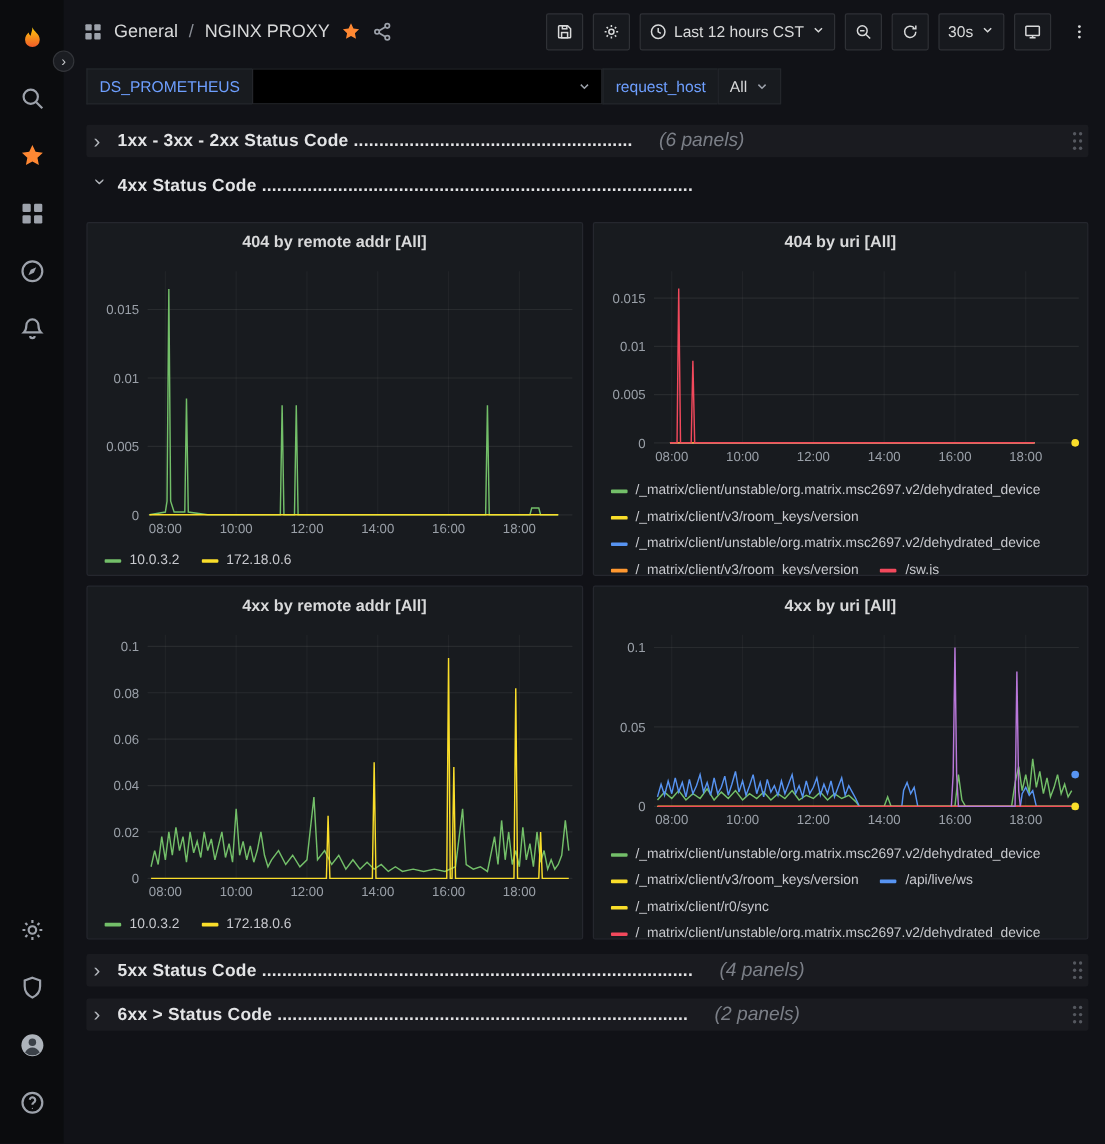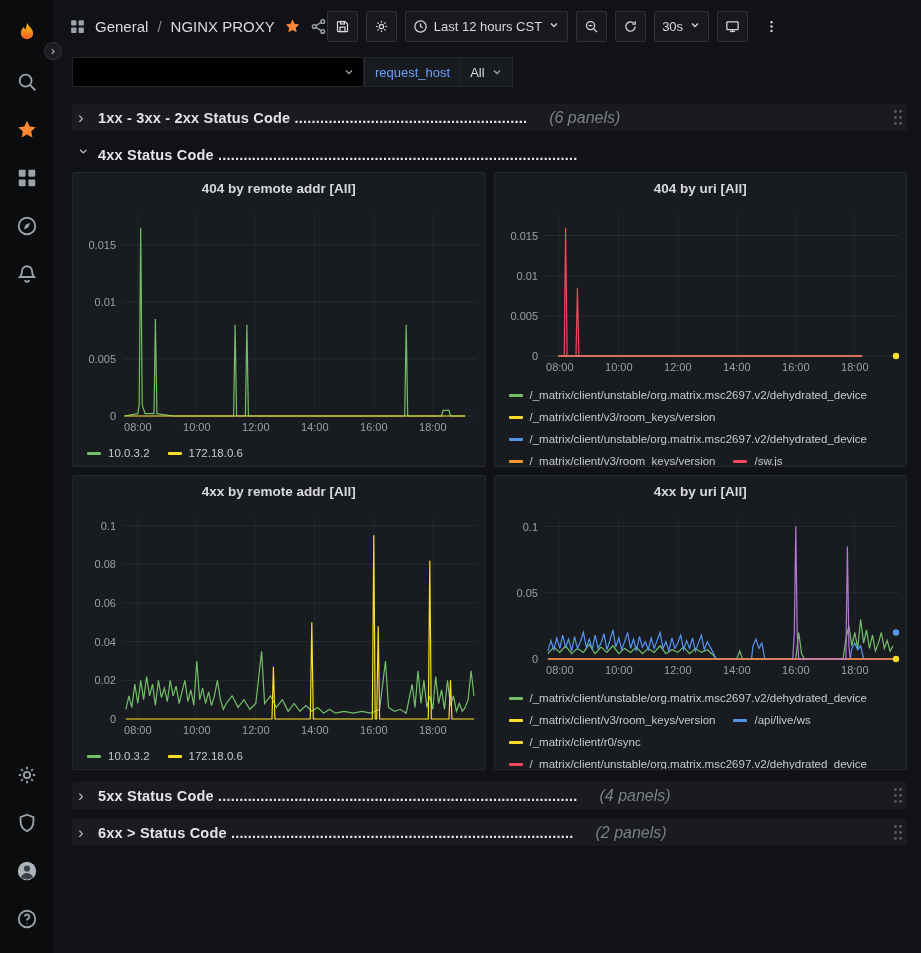--- a/index.html
+++ b/index.html
@@ -30,21 +30,21 @@
     position:absolute; right:-9px; top:42px; width:18px; height:18px;
     background:#1b1d22; border:1px solid #33353a; border-radius:50%;
     color:#c7c9cd; font-size:12px; line-height:16px; text-align:center; cursor:pointer; z-index:9;
   }
 
   
   .main { flex:1; display:flex; flex-direction:column; min-width:0; }
 
   .topnav {
     height:52px; flex:none; display:flex; align-items:center;
-    justify-content:flex-start; padding:0 28px 0 16px;
+    justify-content:space-between; padding:0 6px 0 16px;
   }
   .breadcrumb { display:flex; align-items:center; gap:9px; font-size:15px; }
   .breadcrumb .bc-icon { color:#9da2ab; display:flex; }
   .breadcrumb .bc-icon svg { width:17px; height:17px; }
   .bc-sep { color:#8a8e96; }
   .bc-star { color:#ff8833; display:flex; }
   .bc-star svg { width:17px; height:17px; }
   .bc-share { color:#9da2ab; display:flex; cursor:pointer; }
   .bc-share svg { width:17px; height:17px; }
 
@@ -81,21 +81,21 @@
   .var-value svg { width:12px; height:12px; color:#9da2ab; }
 
   
   .dash { flex:1; padding:8px 14px 0 19px; overflow:hidden; }
 
   .row-head {
     height:27px; display:flex; align-items:center; gap:8px;
     padding:0 10px 0 6px; margin-bottom:10px; border-radius:2px;
     background:rgba(255,255,255,0.04); position:relative; cursor:pointer;
   }
-  .row-head.expanded { background:transparent; margin-bottom:4px; }
+  .row-head.expanded { background:transparent; margin-bottom:17px; }
   .chev { display:inline-block; width:12px; color:#b4b7bd; font-size:17px; line-height:1; flex:none; }
   .chev::before { content:"\203A"; }
   .chev.down { transform:rotate(90deg); }
   .row-title { font-size:14.5px; font-weight:700; color:#e3e4e6; letter-spacing:0.2px; white-space:nowrap; overflow:hidden; }
   .row-count { font-size:16px; font-style:italic; color:#7b7f87; margin-left:14px; white-space:nowrap; }
   .row-handle { position:absolute; right:3px; top:4px; color:#55585f; cursor:grab; }
   .row-handle svg { width:12px; height:19px; }
 
   .panel-grid { display:grid; grid-template-columns:1fr 1fr; gap:8px; margin-bottom:12px; }
   .panel {
@@ -297,20 +297,21 @@
           <svg viewBox="0 0 24 24" fill="currentColor">
             <circle cx="12" cy="5" r="1.9"></circle>
               <circle cx="12" cy="12" r="1.9"></circle>
               <circle cx="12" cy="19" r="1.9"></circle>
           </svg>
         </div>
       </div>
     </header>
 
     <div class="subnav">
+      <div class="var-label">DS_PROMETHEUS</div>
       <div class="var-select">
         <span></span>
         <svg viewBox="0 0 24 24" fill="none" stroke="currentColor" stroke-width="2.5">
             <polyline points="6 9 12 15 18 9"></polyline>
           </svg>
       </div>
       <div class="var-group2">
         <div class="var-label">request_host</div>
         <div class="var-value">
           <span>All</span>

